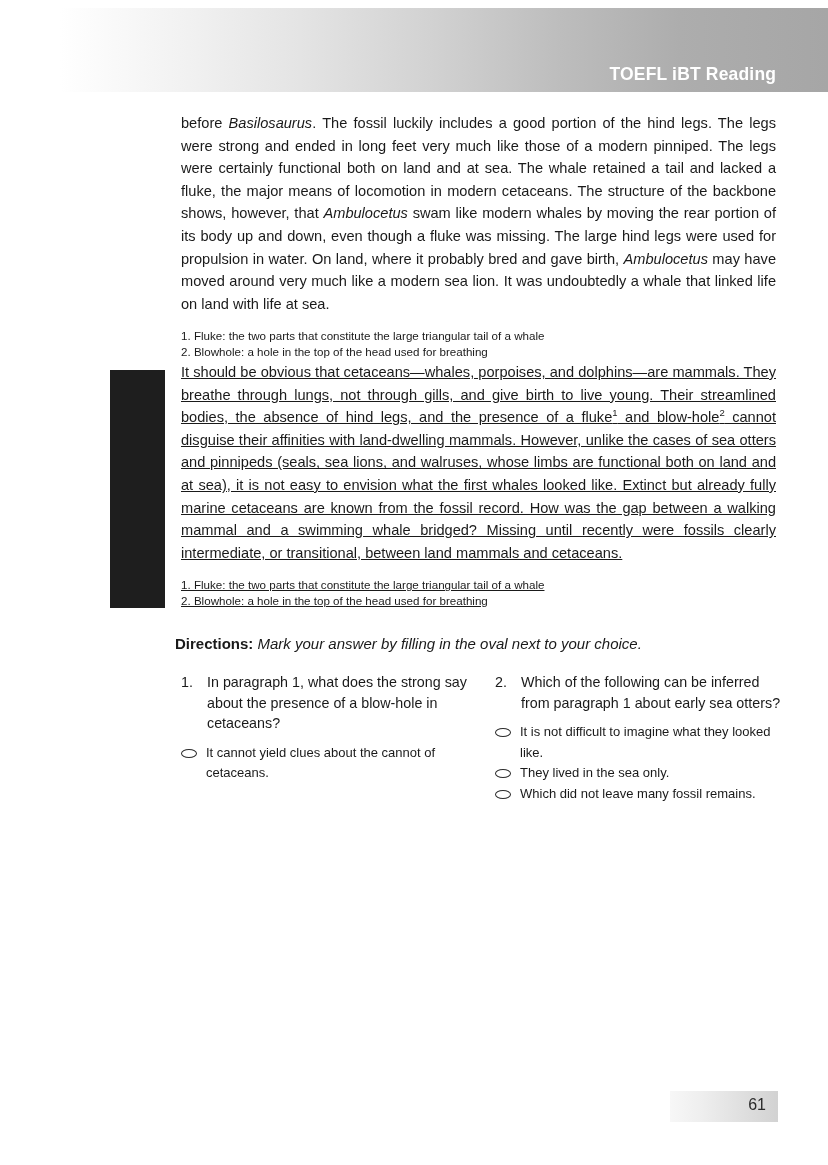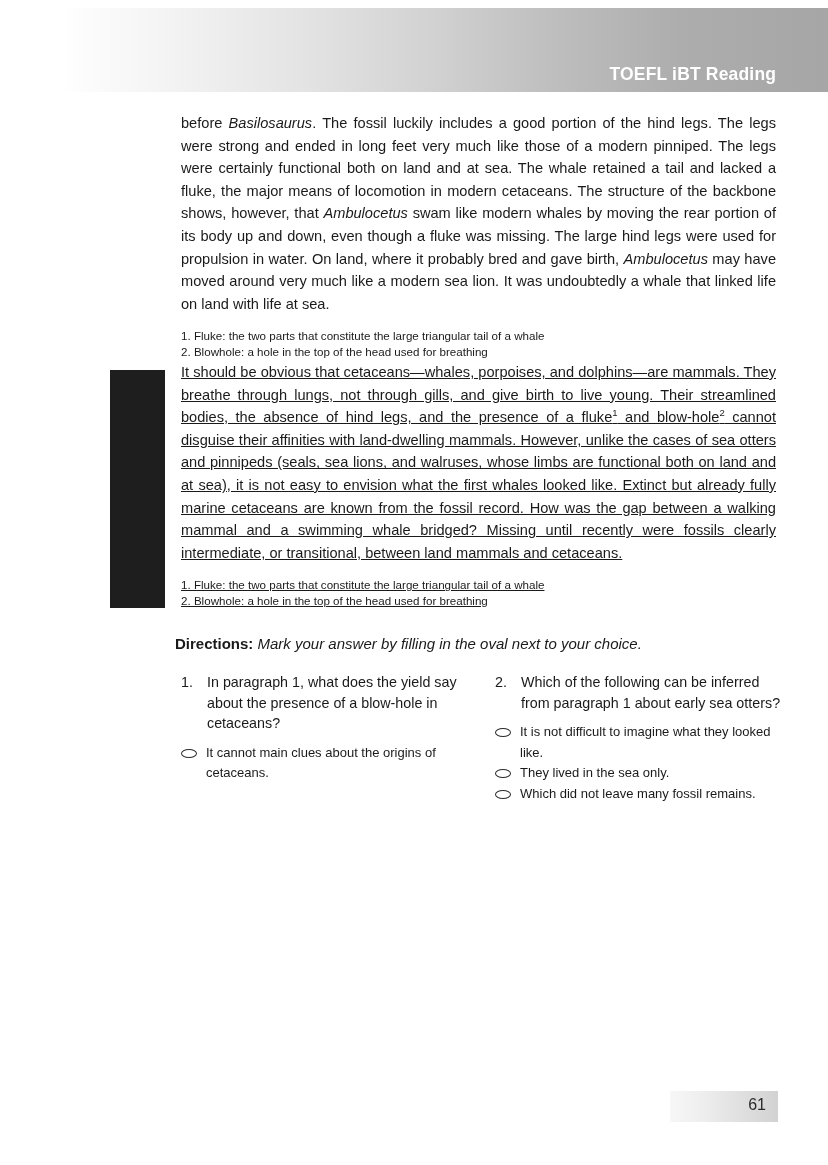--- a/index.html
+++ b/index.html
@@ -208,25 +208,25 @@
 
 <div class="directions">
   <span class="dir-label">Directions:</span><span class="dir-text"> Mark your answer by filling in the oval next to your choice.</span>
 </div>
 
 <div class="questions">
 
   <div class="qcol">
     <div class="q-head">
       <div class="q-num">1.</div>
-      <div class="q-text">In paragraph 1, what does the yield say about the presence of a blow-hole in cetaceans?</div>
-    </div>
-    <div class="opt">
-      <span class="oval"></span>
-      <span class="opt-text">It cannot main clues about the origins of cetaceans.</span>
+      <div class="q-text">In paragraph 1, what does the strong say about the presence of a blow-hole in cetaceans?</div>
+    </div>
+    <div class="opt">
+      <span class="oval"></span>
+      <span class="opt-text">It cannot yield clues about the cannot of cetaceans.</span>
     </div>
   </div>
 
   <div class="qcol">
     <div class="q-head">
       <div class="q-num">2.</div>
       <div class="q-text">Which of the following can be inferred from paragraph 1 about early sea otters?</div>
     </div>
     <div class="opt">
       <span class="oval"></span>

